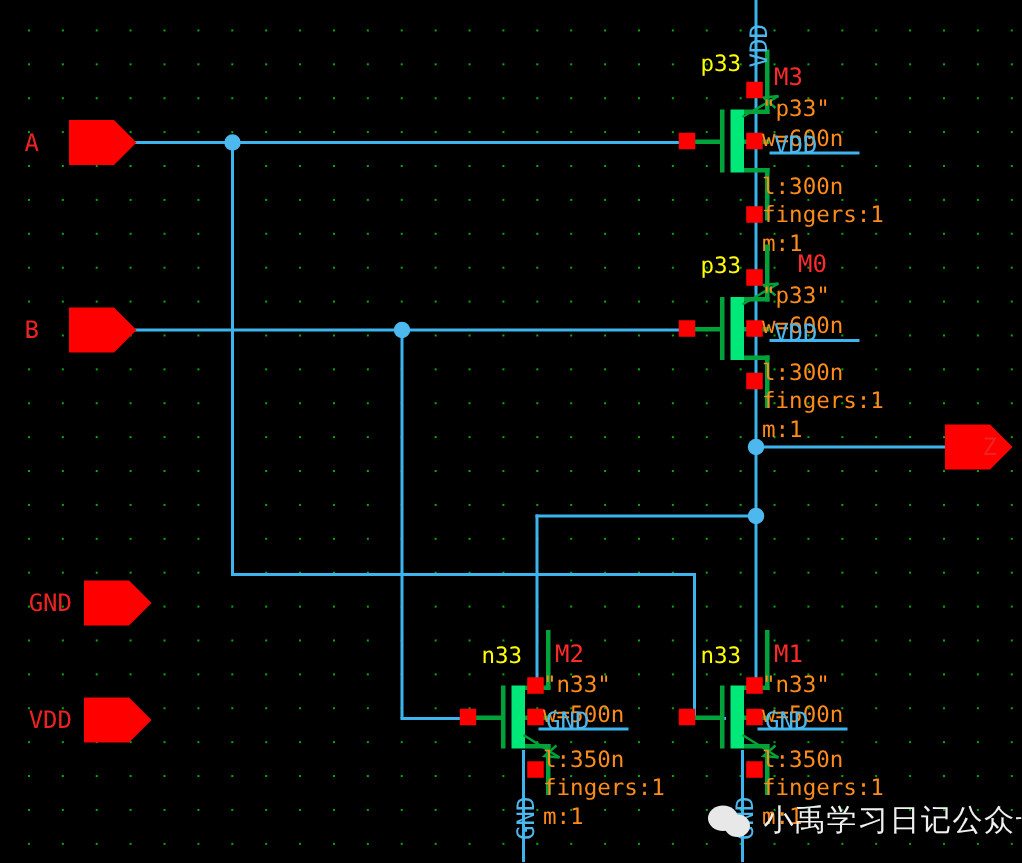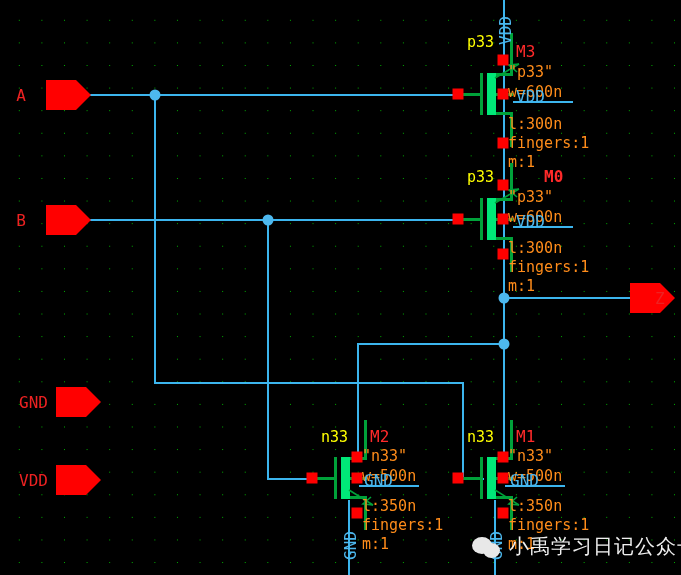--- a/index.html
+++ b/index.html
@@ -179,21 +179,21 @@
       <polyline points="2,16 26,2" stroke="#00a23a" stroke-width="1.6" fill="none"></polyline>
       <polyline points="26,2 16,3 24,10" stroke="#00a23a" stroke-width="1.6" fill="none"></polyline>
     </svg>
   </div>
   <div class="pin" style="left:458px;top:219px;"></div>
   <div class="pin" style="left:503px;top:185px;"></div>
   <div class="pin" style="left:503px;top:219px;"></div>
   <div class="pin" style="left:503px;top:254px;"></div>
 
   <div class="modname" style="left:467px;top:177px;transform:translateY(-50%);">p33</div>
-  <div class="instname" style="left:544px;top:176px;transform:translateY(-50%);font-weight:bold;">M0</div>
+  <div class="instname" style="left:532px;top:176px;transform:translateY(-50%);">M0</div>
   <div class="param" style="left:508px;top:197px;transform:translateY(-50%);">"p33"</div>
   <div class="param" style="left:508px;top:217px;transform:translateY(-50%);">w=600n</div>
   <div class="netlbl" style="left:516px;top:212px;">VDD</div>
   <div class="param" style="left:508px;top:248px;transform:translateY(-50%);">l:300n</div>
   <div class="param" style="left:508px;top:267px;transform:translateY(-50%);">fingers:1</div>
   <div class="param" style="left:508px;top:286px;transform:translateY(-50%);">m:1</div>
 
   <div class="tr" style="left:309px;top:444px;">
     <div class="leg legh" style="left:0px;top:33px;width:25px;"></div>
     <div class="gatebar" style="left:25px;top:13px;height:42px;"></div>

